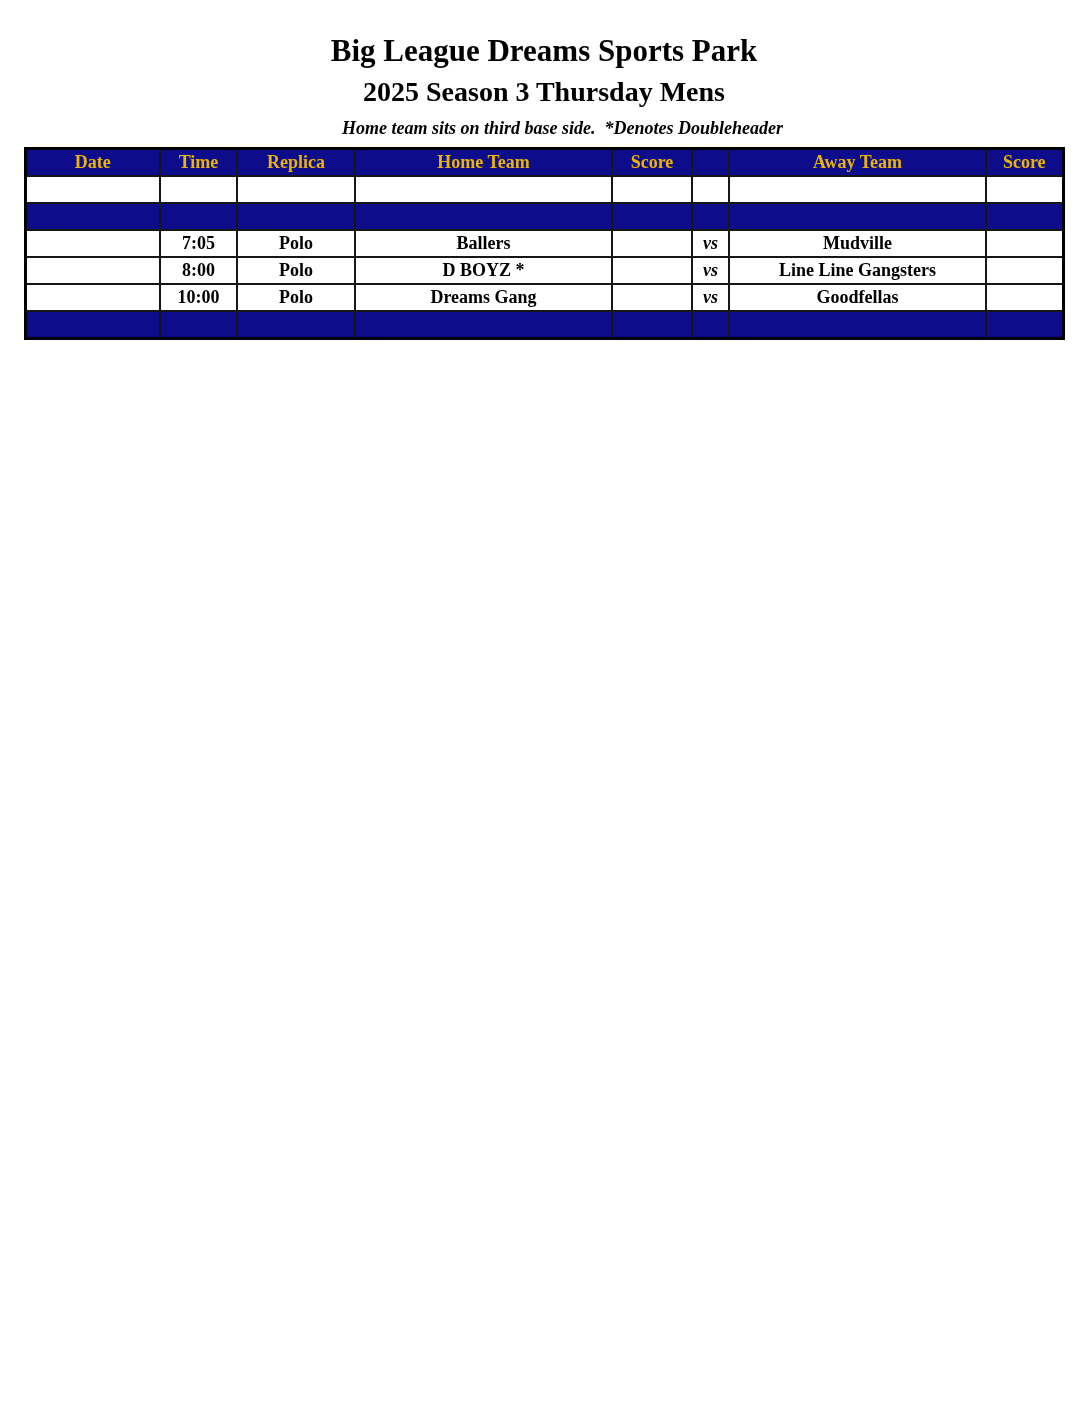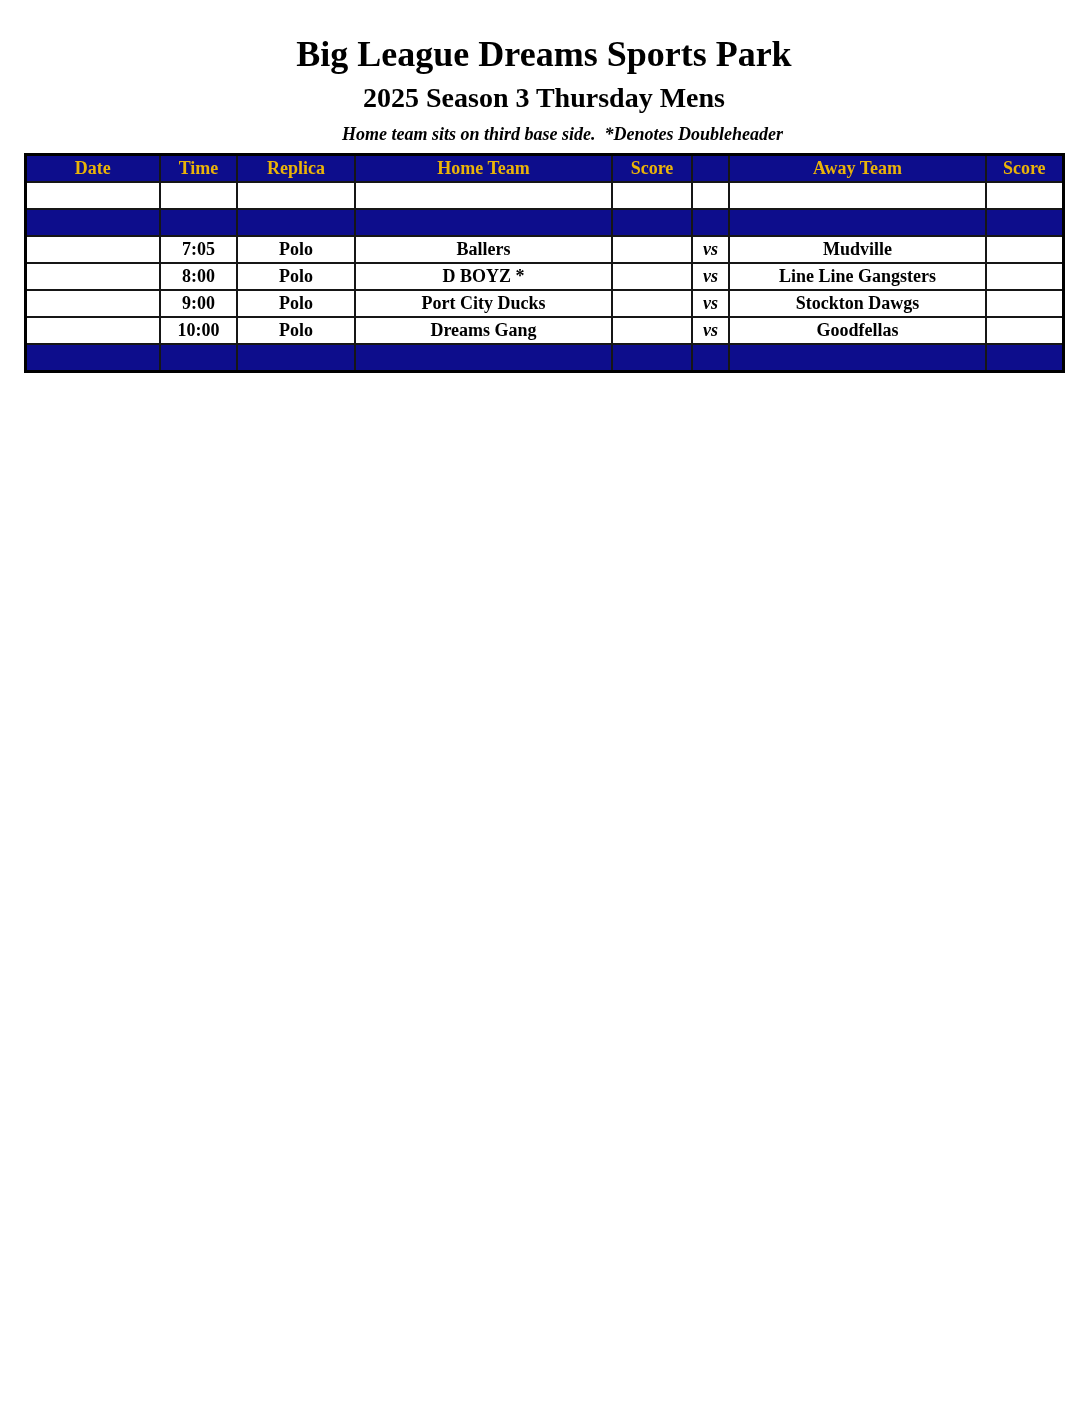--- a/index.html
+++ b/index.html
@@ -10,21 +10,21 @@
   body {
     width: 1088px;
     height: 1408px;
     font-family: "Liberation Serif", "DejaVu Serif", serif;
     color: #000000;
     overflow: hidden;
   }
   .page-title {
     margin: 33px 0 0 0;
     text-align: center;
-    font-size: 36px;
+    font-size: 31px;
     font-weight: bold;
     letter-spacing: 0px;
   }
   .page-subtitle {
     margin: 7px 0 0 0;
     text-align: center;
     font-size: 28px;
     font-weight: bold;
   }
   .schedule-note {
@@ -135,30 +135,20 @@
       <td></td>
       <td>8:00</td>
       <td>Polo</td>
       <td>D BOYZ *</td>
       <td></td>
       <td class="vs-cell">vs</td>
       <td>Line Line Gangsters</td>
       <td></td>
     </tr>
 
-    <tr>
-      <td></td>
-      <td>9:00</td>
-      <td>Polo</td>
-      <td>Port City Ducks</td>
-      <td></td>
-      <td class="vs-cell">vs</td>
-      <td>Stockton Dawgs</td>
-      <td></td>
-    </tr>
 
     <tr>
       <td></td>
       <td>10:00</td>
       <td>Polo</td>
       <td>Dreams Gang</td>
       <td></td>
       <td class="vs-cell">vs</td>
       <td>Goodfellas</td>
       <td></td>

